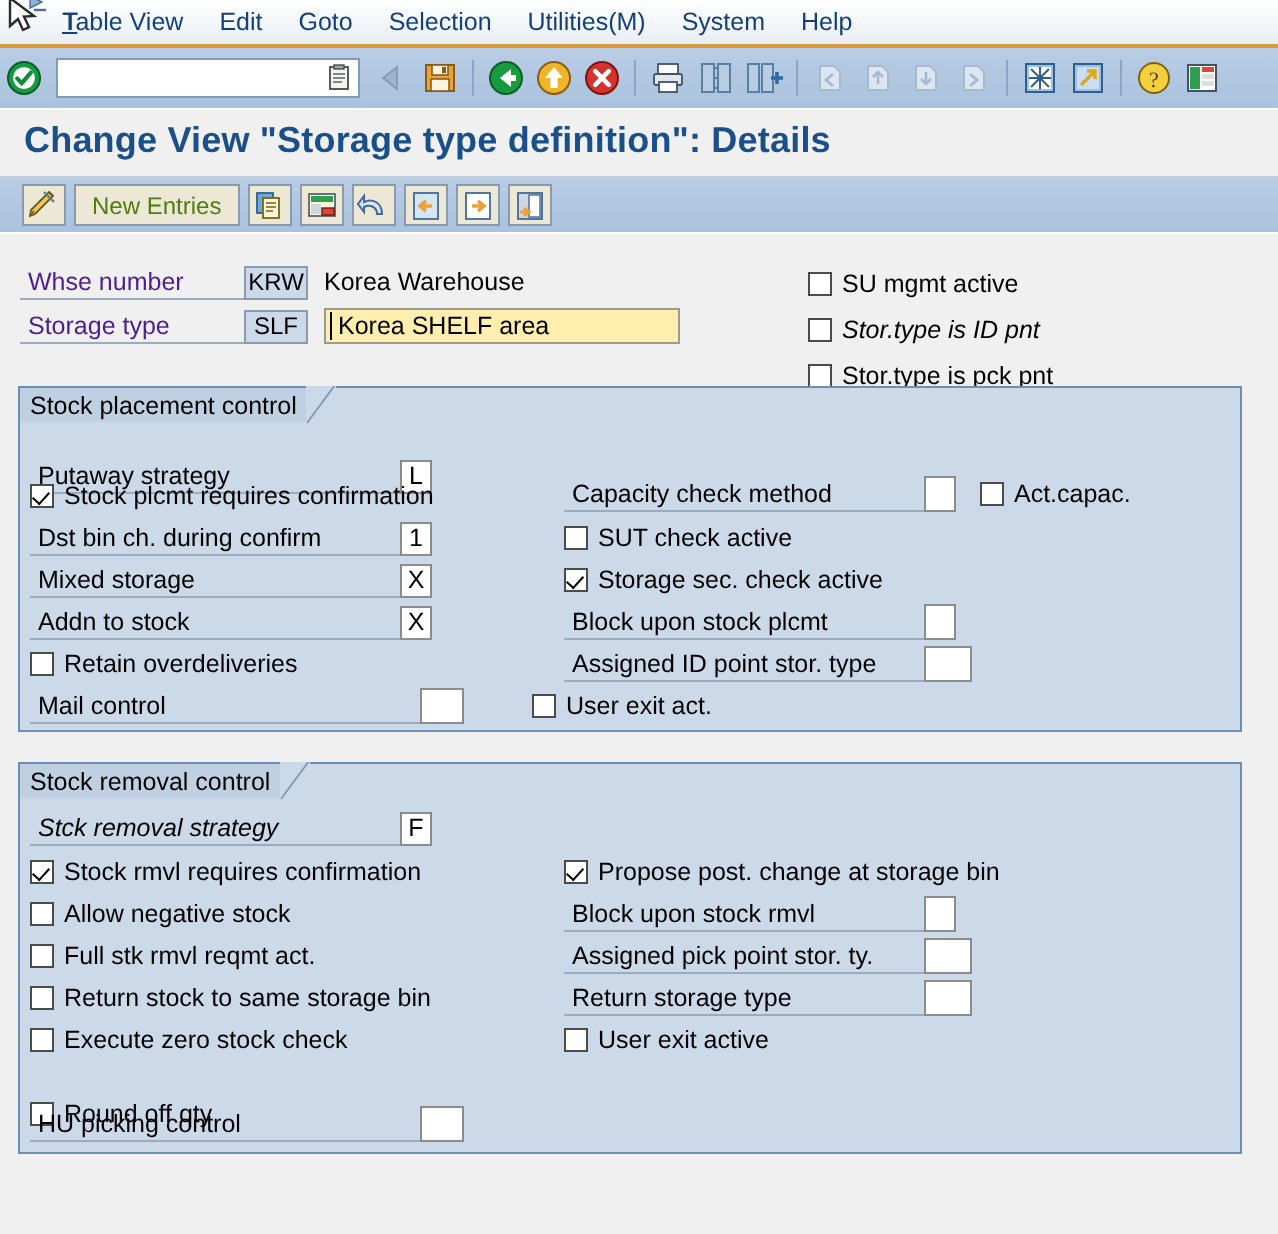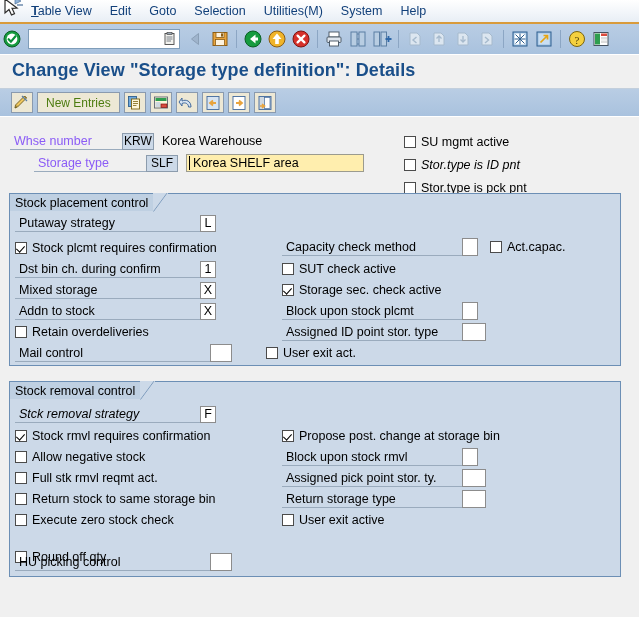--- a/index.html
+++ b/index.html
@@ -91,21 +91,21 @@
     padding: 0 8px; font-size: 12px; color: #4d7c0f; font-family: "Liberation Sans", sans-serif;
   }
   .apptoolbar-line {
     position: absolute; left: 0; top: 116px; width: 639px; height: 1px; background: #fff;
   }
 
   
   .hdr { position: absolute; left: 0; top: 124px; width: 639px; height: 70px; }
   .hrow { position: absolute; height: 18px; display: flex; align-items: center; }
   .hlabel {
-    font-size: 12.5px; color: #8b5cf6; white-space: nowrap;
+    font-size: 12.5px; color: #4c1d95; white-space: nowrap;
     width: 112px; height: 17px; line-height: 17px;
     border-bottom: 1px solid #9aabbd;
     padding-left: 4px;
   }
   .keybox {
     width: 32px; height: 17px; background: #ccd9e8;
     border: 1px solid #8c9cad;
     font-size: 12px; text-align: center; line-height: 15px;
     color: #000; font-family: "Liberation Sans", sans-serif;
   }
@@ -360,21 +360,21 @@
   <div class="apptoolbar-line"></div>
 
   <div class="hdr">
 
     <div class="hrow" style="left:10px; top:8px;">
       <div class="hlabel">Whse number</div>
       <div class="keybox">KRW</div>
       <div class="hdesc">Korea Warehouse</div>
     </div>
 
-    <div class="hrow" style="left:10px; top:30px;margin-left:24px;">
+    <div class="hrow" style="left:10px; top:30px;">
       <div class="hlabel">Storage type</div>
       <div class="keybox">SLF</div>
       <div class="hdesc-input">
         <span class="caret"></span>
         <span style="margin-left:2px;">Korea SHELF area</span>
       </div>
     </div>
 
     <div class="hdr-right">
       <div class="chkrow" style="position:absolute; left:0; top:8px;">
@@ -396,21 +396,21 @@
     <div class="group-tab">
       <span>Stock placement control</span>
       <span class="tab-slash">
         <svg width="15" height="19" viewBox="0 0 15 19">
           <path d="M0 0 L15 0 L15 19 L0 19 Z" fill="#ccd9e8"></path>
           <path d="M0.5 18.5 L14.5 -0.5" stroke="#7e9cbd" stroke-width="1"></path>
         </svg>
       </span>
     </div>
 
-    <div class="frow" style="left:5px; top:20px;">
+    <div class="frow" style="left:5px; top:35px;">
       <div class="flabel" style="width:185px;">Putaway strategy</div>
       <div class="fbox w1">L</div>
     </div>
 
     <div class="frow" style="left:5px; top:45px;">
       <span class="chk on"></span>
       <span class="chk-label">Stock plcmt requires confirmation</span>
     </div>
 
     <div class="frow" style="left:5px; top:66px;">

